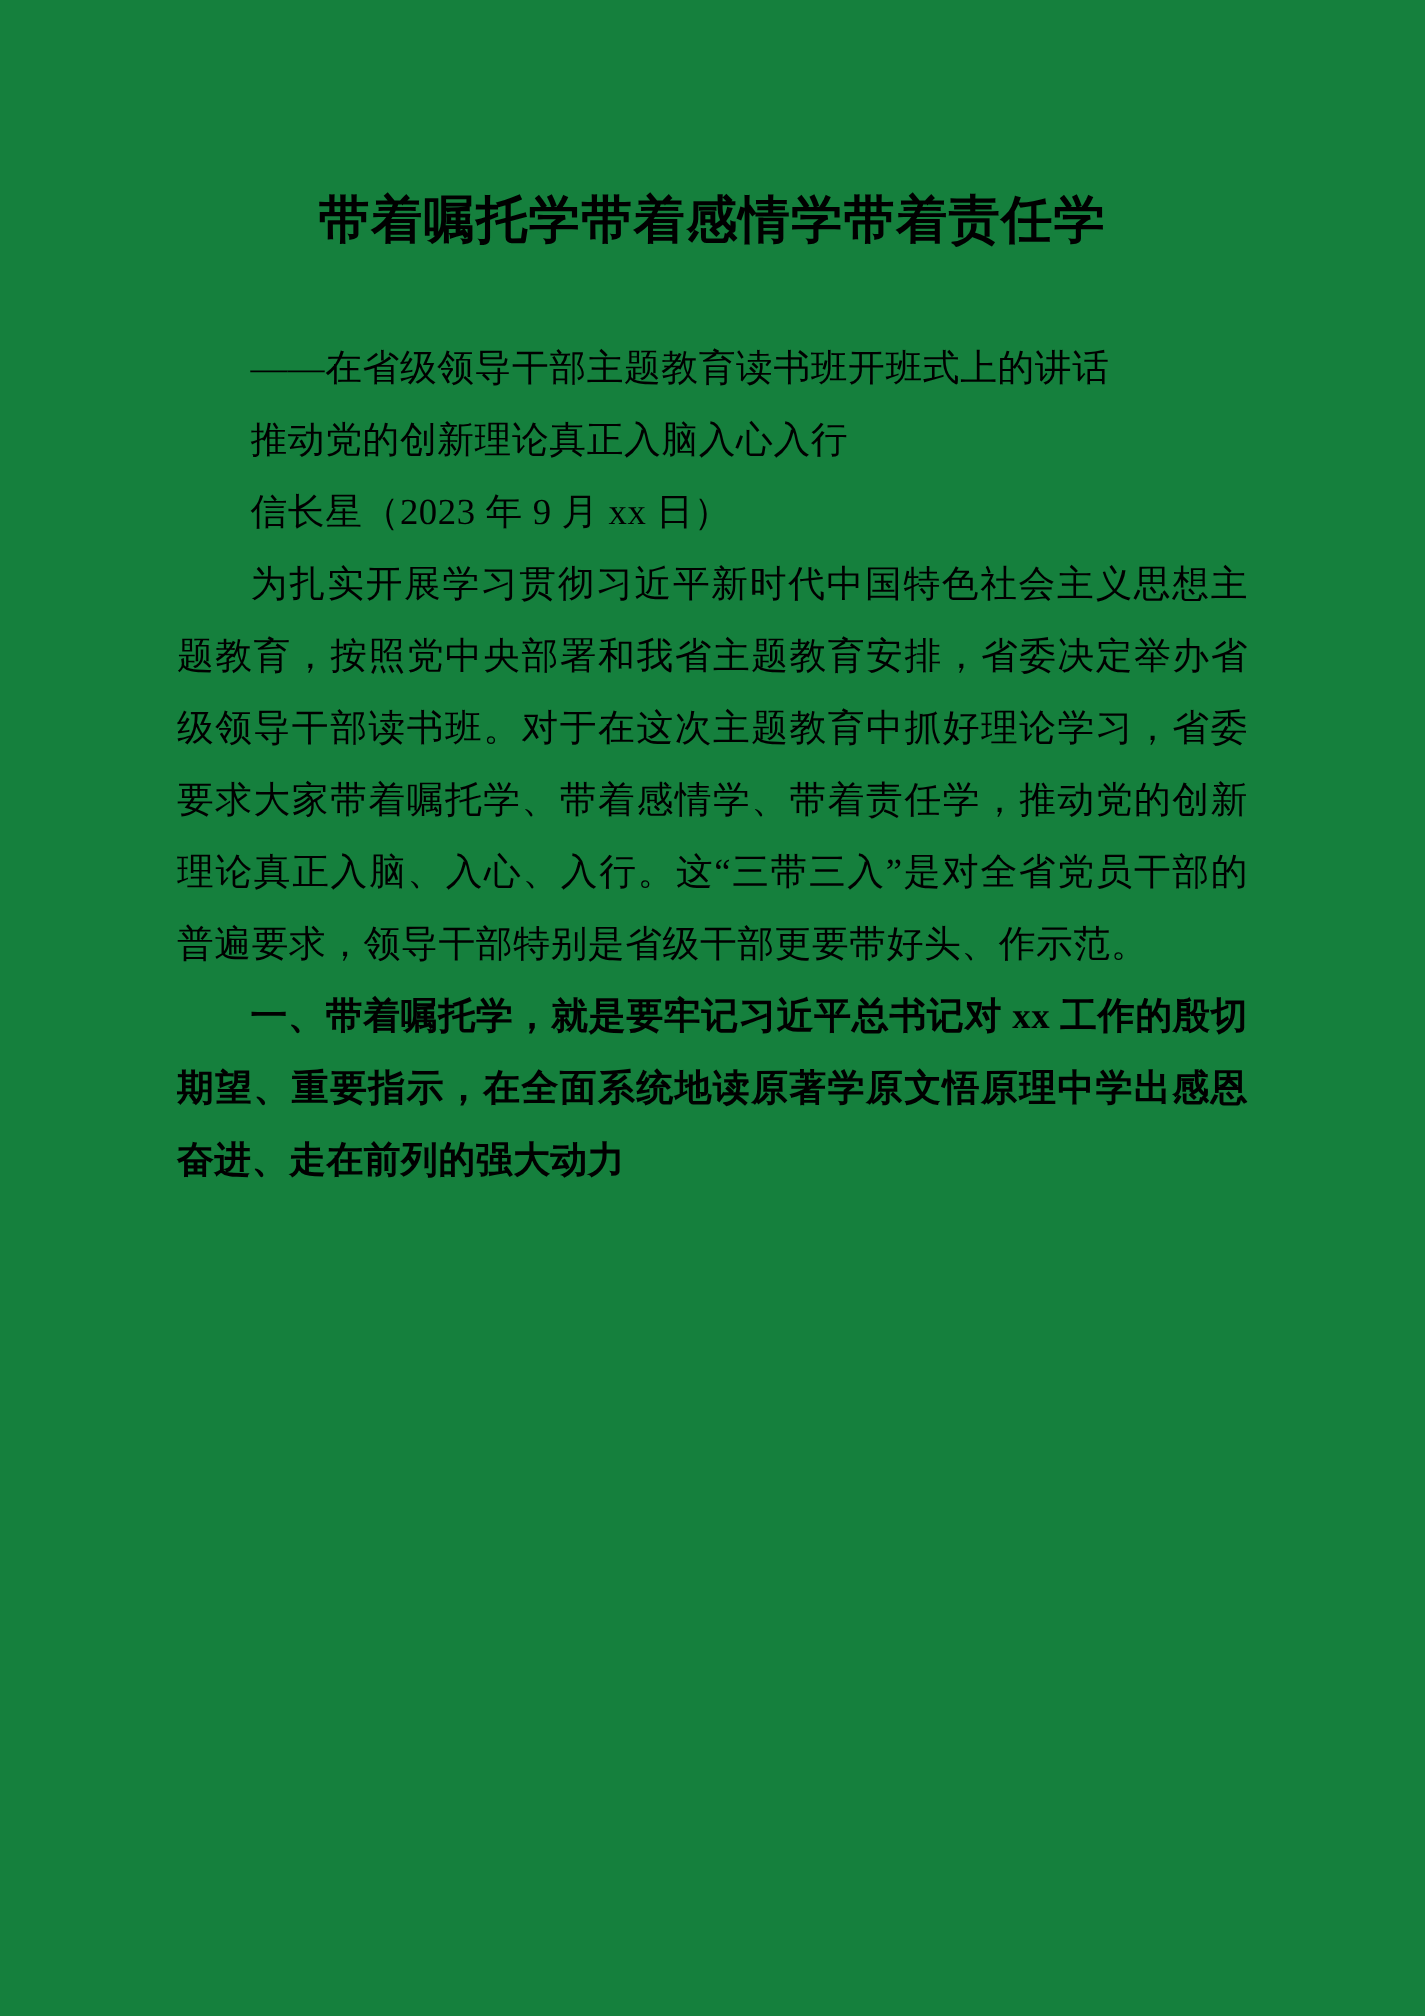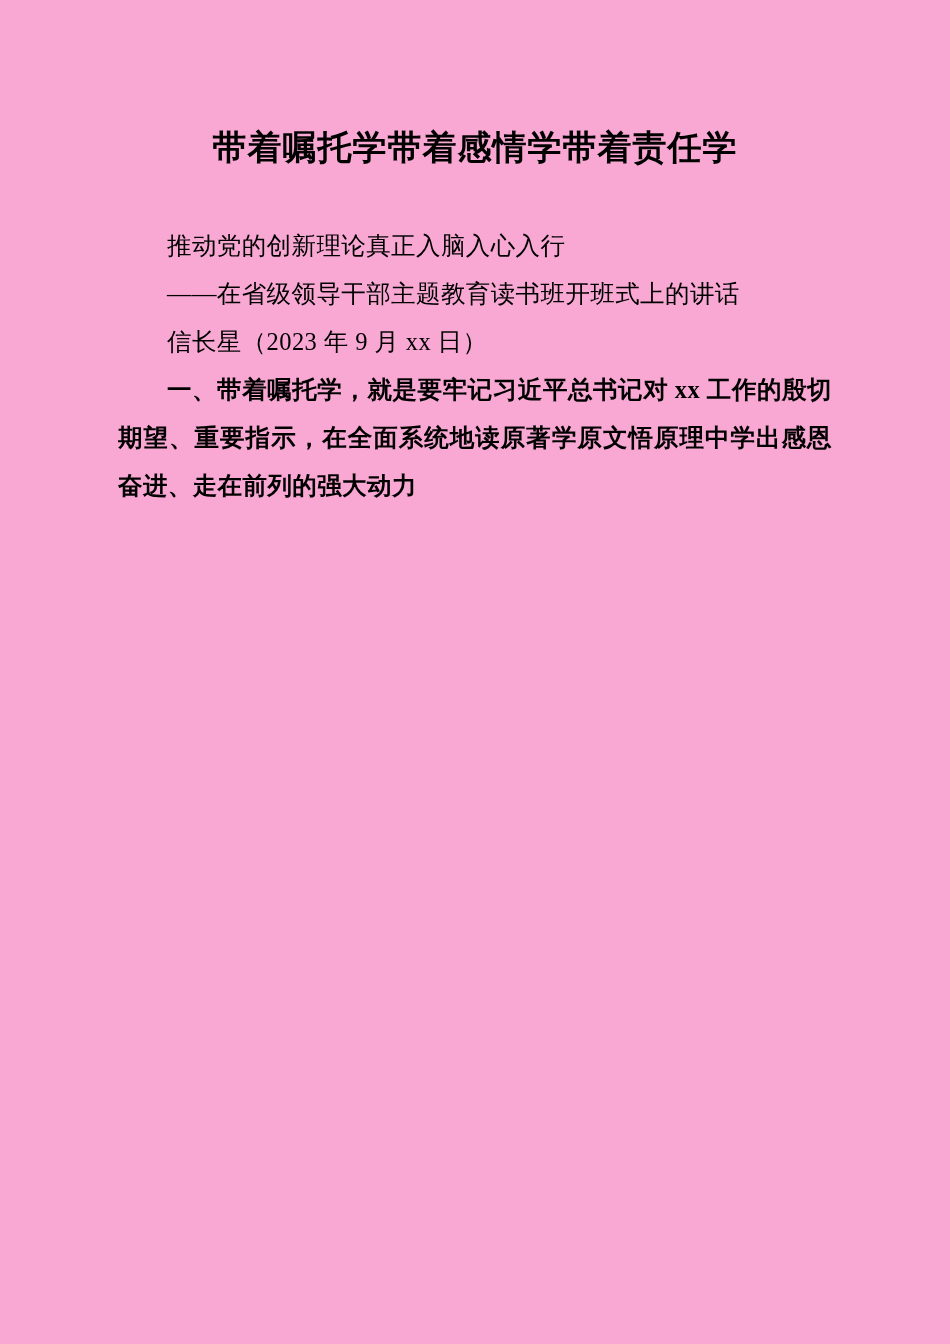--- a/index.html
+++ b/index.html
@@ -5,21 +5,21 @@
     html, body {
       margin: 0;
       padding: 0;
       background: #e8e8e8;
     }
     .page {
       position: relative;
       width: 950px;
       height: 1344px;
       margin: 0 auto;
-      background: #f9a8d4;
+      background: #15803d;
       box-sizing: border-box;
       padding: 118px 118px 60px 118px;
       color: #000000;
       font-family: "Liberation Serif", "DejaVu Serif", serif;
       overflow: hidden;
     }
     .doc-title {
       font-size: 34px;
       font-weight: bold;
       text-align: center;
@@ -40,22 +40,23 @@
     .para.heading {
       font-weight: bold;
     }
   </style>
 </head>
 <body>
 
 <main class="page">
   <h1 class="doc-title">带着嘱托学带着感情学带着责任学</h1>
 
+  <p class="para">——在省级领导干部主题教育读书班开班式上的讲话</p>
+
   <p class="para">推动党的创新理论真正入脑入心入行</p>
-
-  <p class="para">——在省级领导干部主题教育读书班开班式上的讲话</p>
 
   <p class="para">信长星（2023 年 9 月 xx 日）</p>
 
+  <p class="para">为扎实开展学习贯彻习近平新时代中国特色社会主义思想主题教育，按照党中央部署和我省主题教育安排，省委决定举办省级领导干部读书班。对于在这次主题教育中抓好理论学习，省委要求大家带着嘱托学、带着感情学、带着责任学，推动党的创新理论真正入脑、入心、入行。这“三带三入”是对全省党员干部的普遍要求，领导干部特别是省级干部更要带好头、作示范。</p>
 
   <p class="para heading">一、带着嘱托学，就是要牢记习近平总书记对 xx 工作的殷切期望、重要指示，在全面系统地读原著学原文悟原理中学出感恩奋进、走在前列的强大动力</p>
 
 </main>
 
 </body></html>

